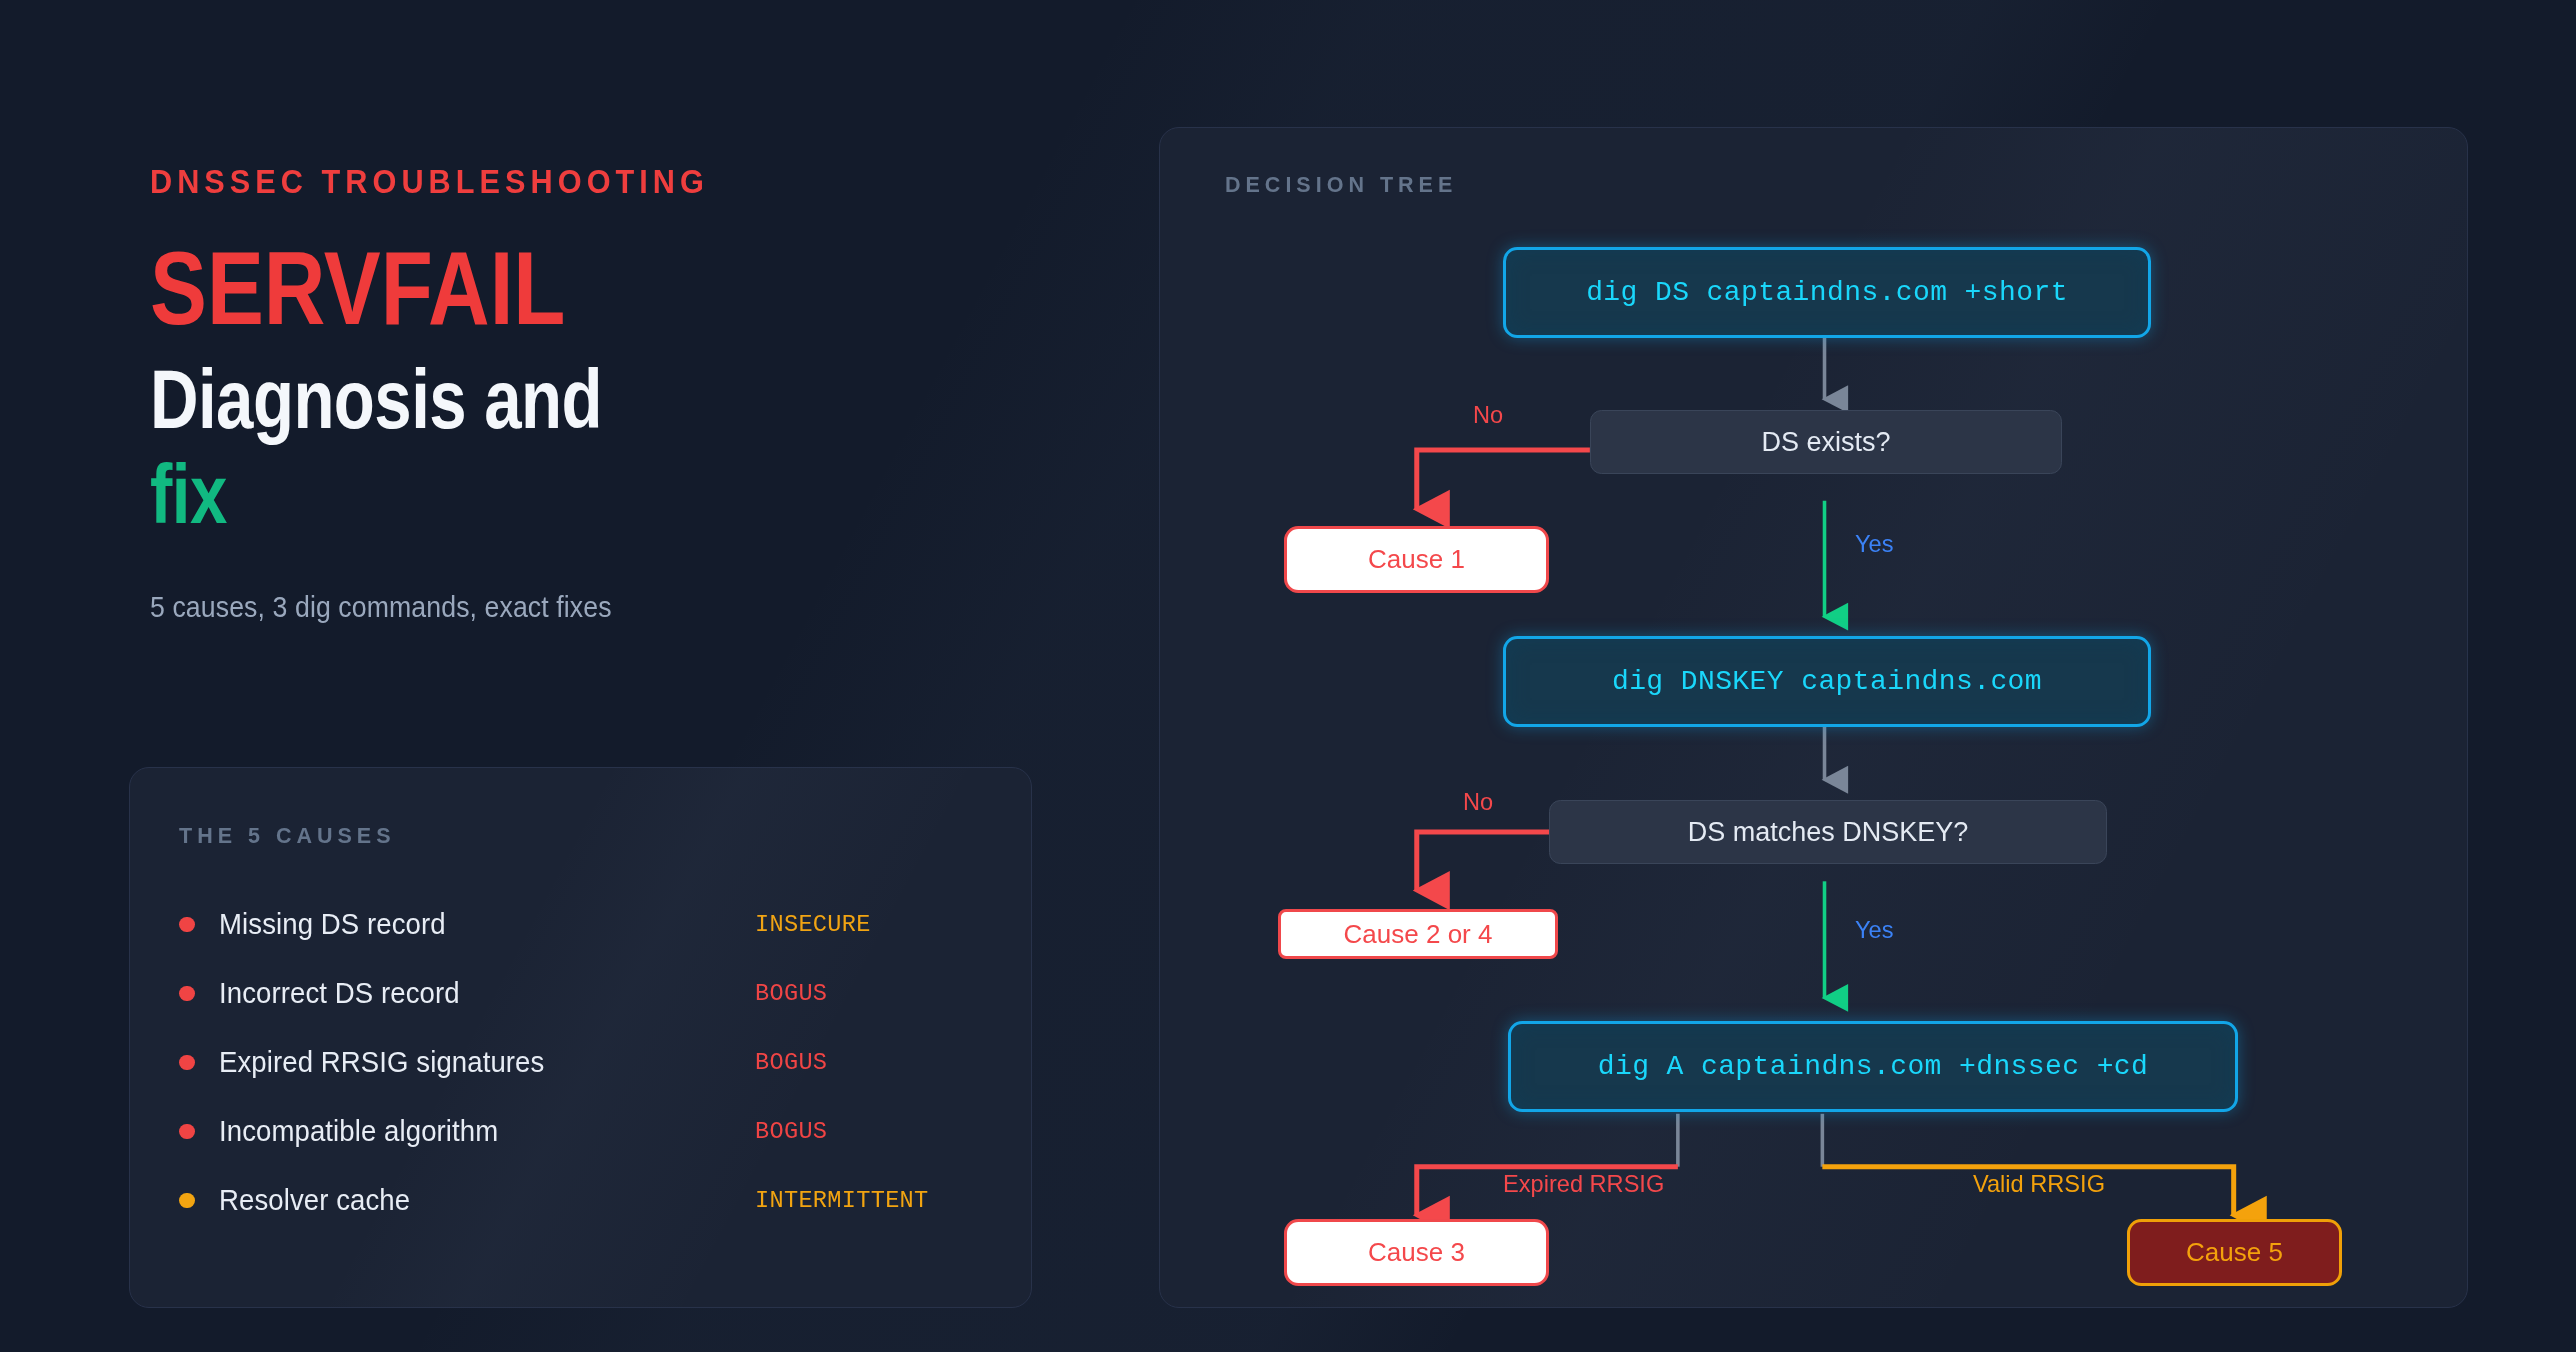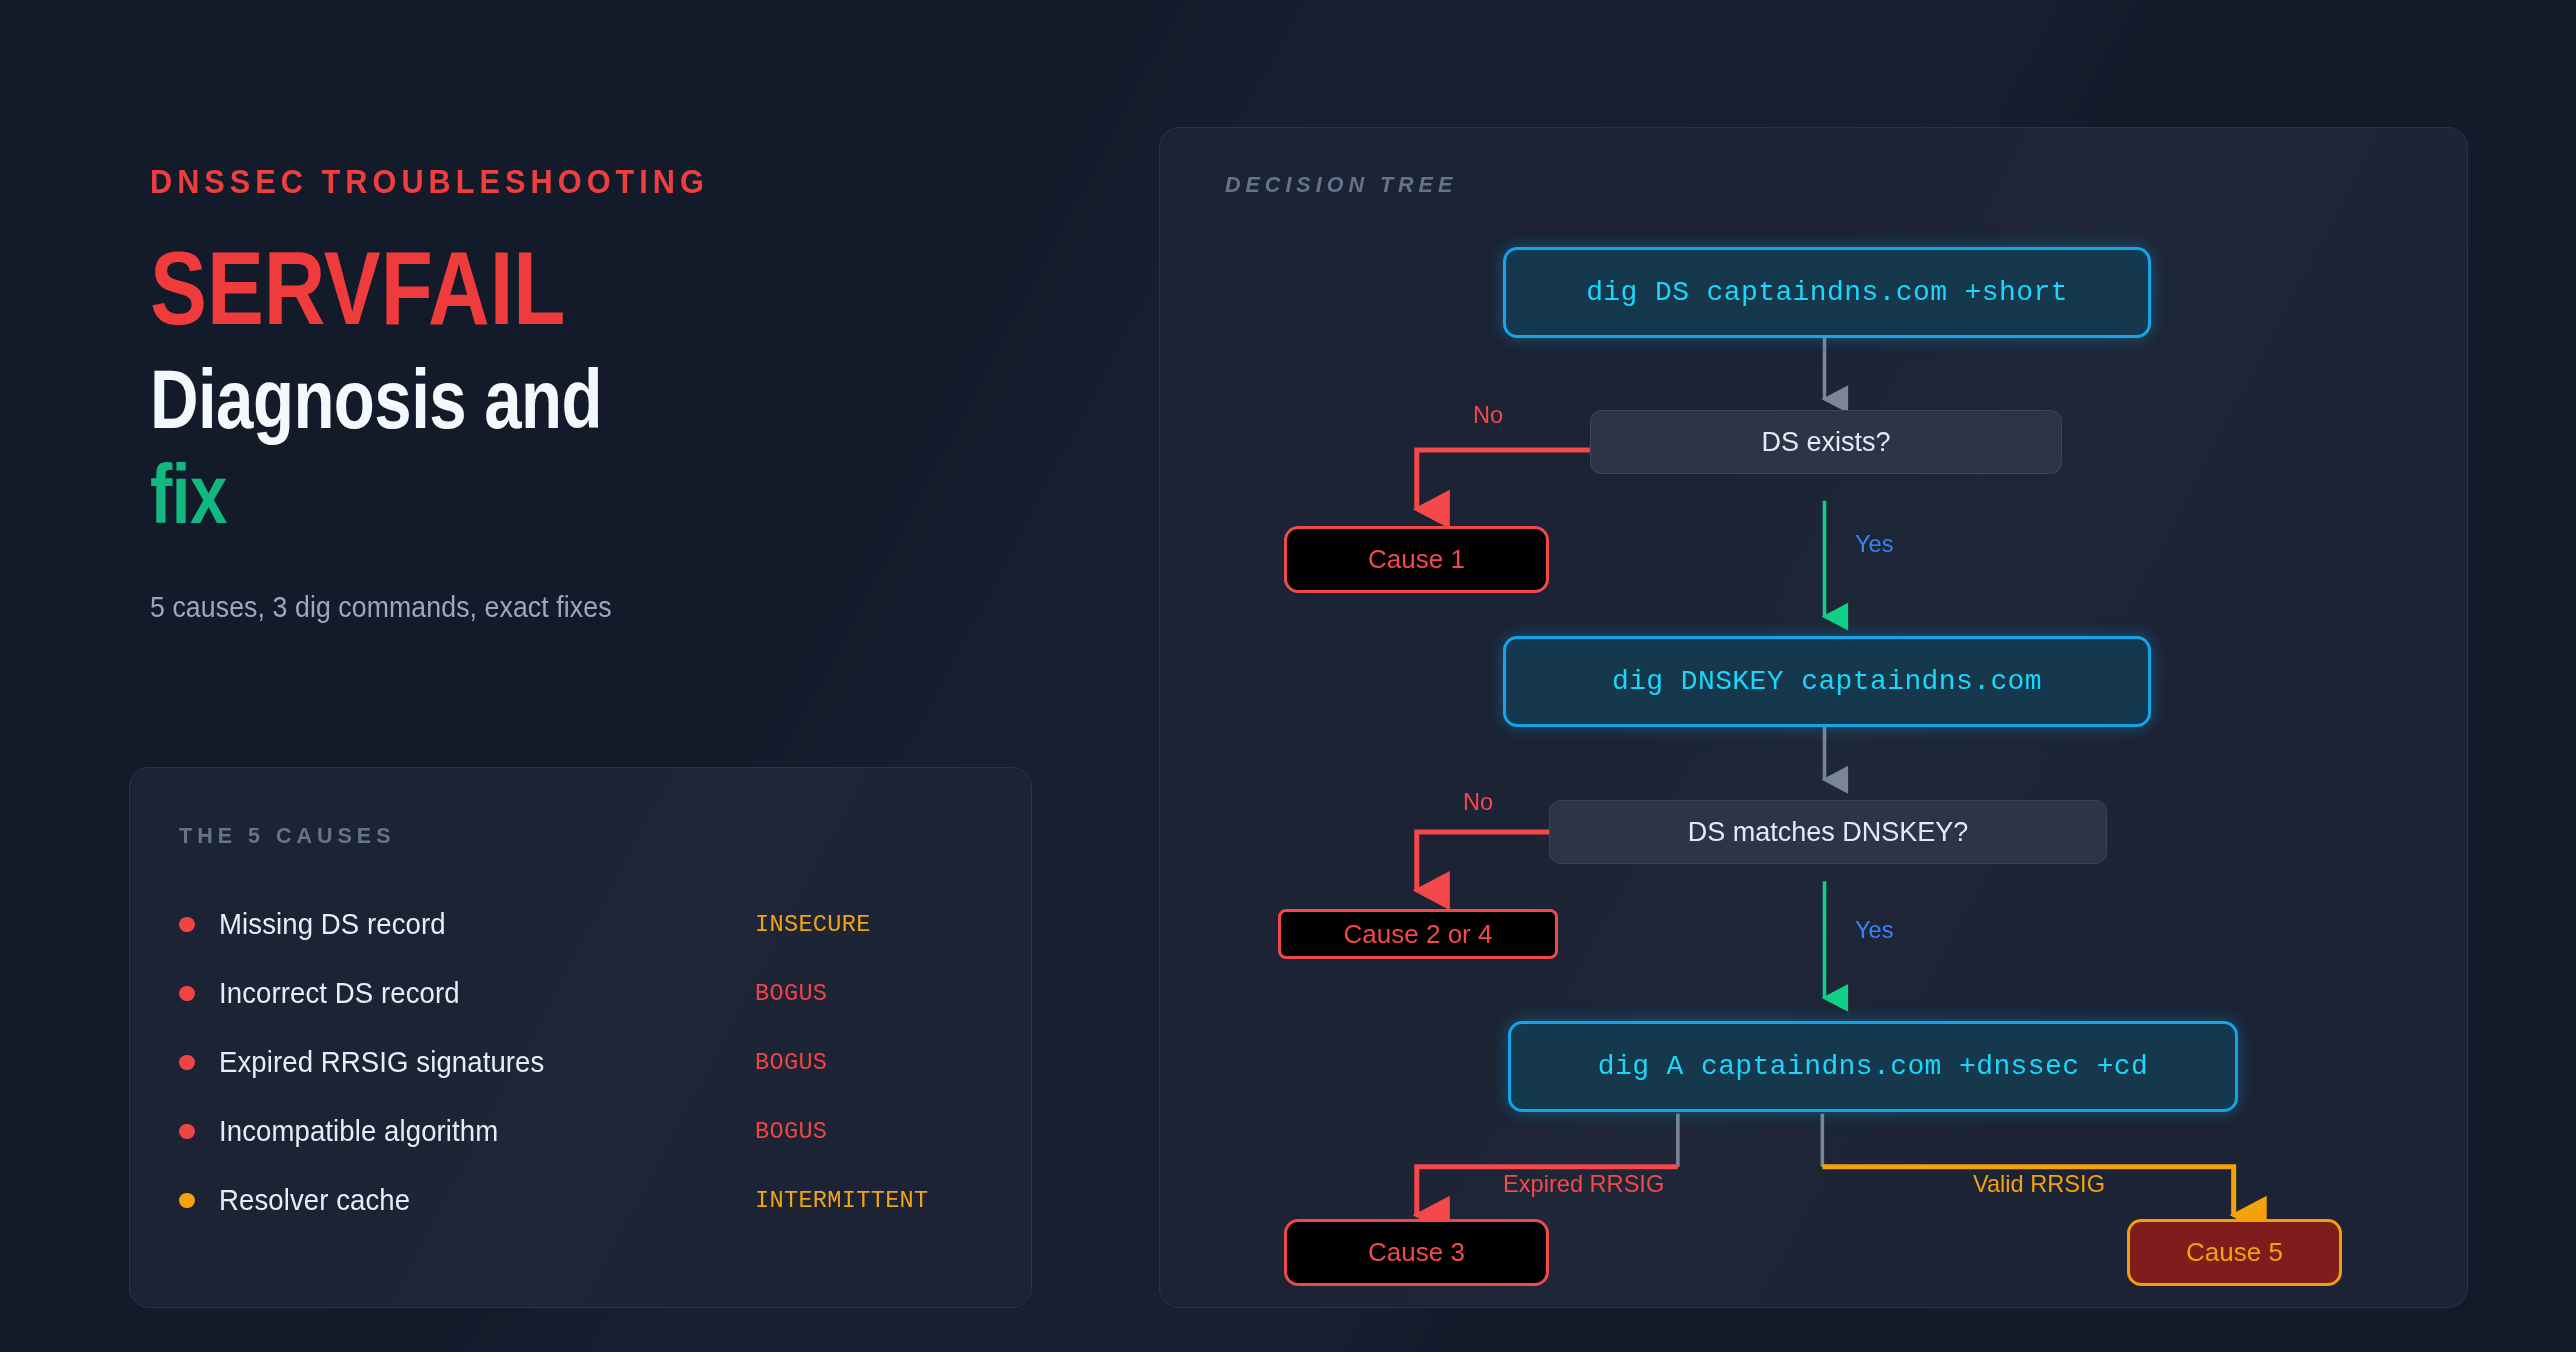--- a/index.html
+++ b/index.html
@@ -230,21 +230,21 @@
   .outcome {
     border-radius: 14.3px;
     border-width: 3.6px;
     border-style: solid;
   }
   .outcome span {
     font-size: 26px;
     white-space: nowrap;
   }
   .outcome.red {
-    background: #000000;
+    background: #ffffff;
     border-color: #f0484b;
     justify-content: center;
   }
   .outcome.red span { color: #f4484b; }
   .outcome.amber {
     background: #7f1d1d;
     border-color: #f0a008;
   }
   .outcome.amber span { color: #f4a20c; }
 
@@ -316,21 +316,21 @@
         <span class="cause-tag amber">INTERMITTENT</span>
       </div>
 
     </div>
   </div>
 
   <div class="tree-panel"></div>
 
   <div class="tree-abs">
 
-    <div class="panel-label" style="left:1225px; top:173px;font-style:italic;">DECISION TREE</div>
+    <div class="panel-label" style="left:1225px; top:173px;">DECISION TREE</div>
 
     <svg class="wires" width="2576" height="1352" viewBox="0 0 3600 1890">
       <defs>
         <marker id="ah-gray" markerWidth="9" markerHeight="9" refX="4.5" refY="7.4" orient="auto" markerUnits="strokeWidth">
           <path d="M0.6,0.8 L8.4,0.8 L4.5,8.2 Z" fill="#7a8698"></path>
         </marker>
         <marker id="ah-green" markerWidth="9" markerHeight="9" refX="4.5" refY="7.4" orient="auto" markerUnits="strokeWidth">
           <path d="M0.6,0.8 L8.4,0.8 L4.5,8.2 Z" fill="#11cf85"></path>
         </marker>
         <marker id="ah-red" markerWidth="9" markerHeight="9" refX="4.5" refY="7.4" orient="auto" markerUnits="strokeWidth">

